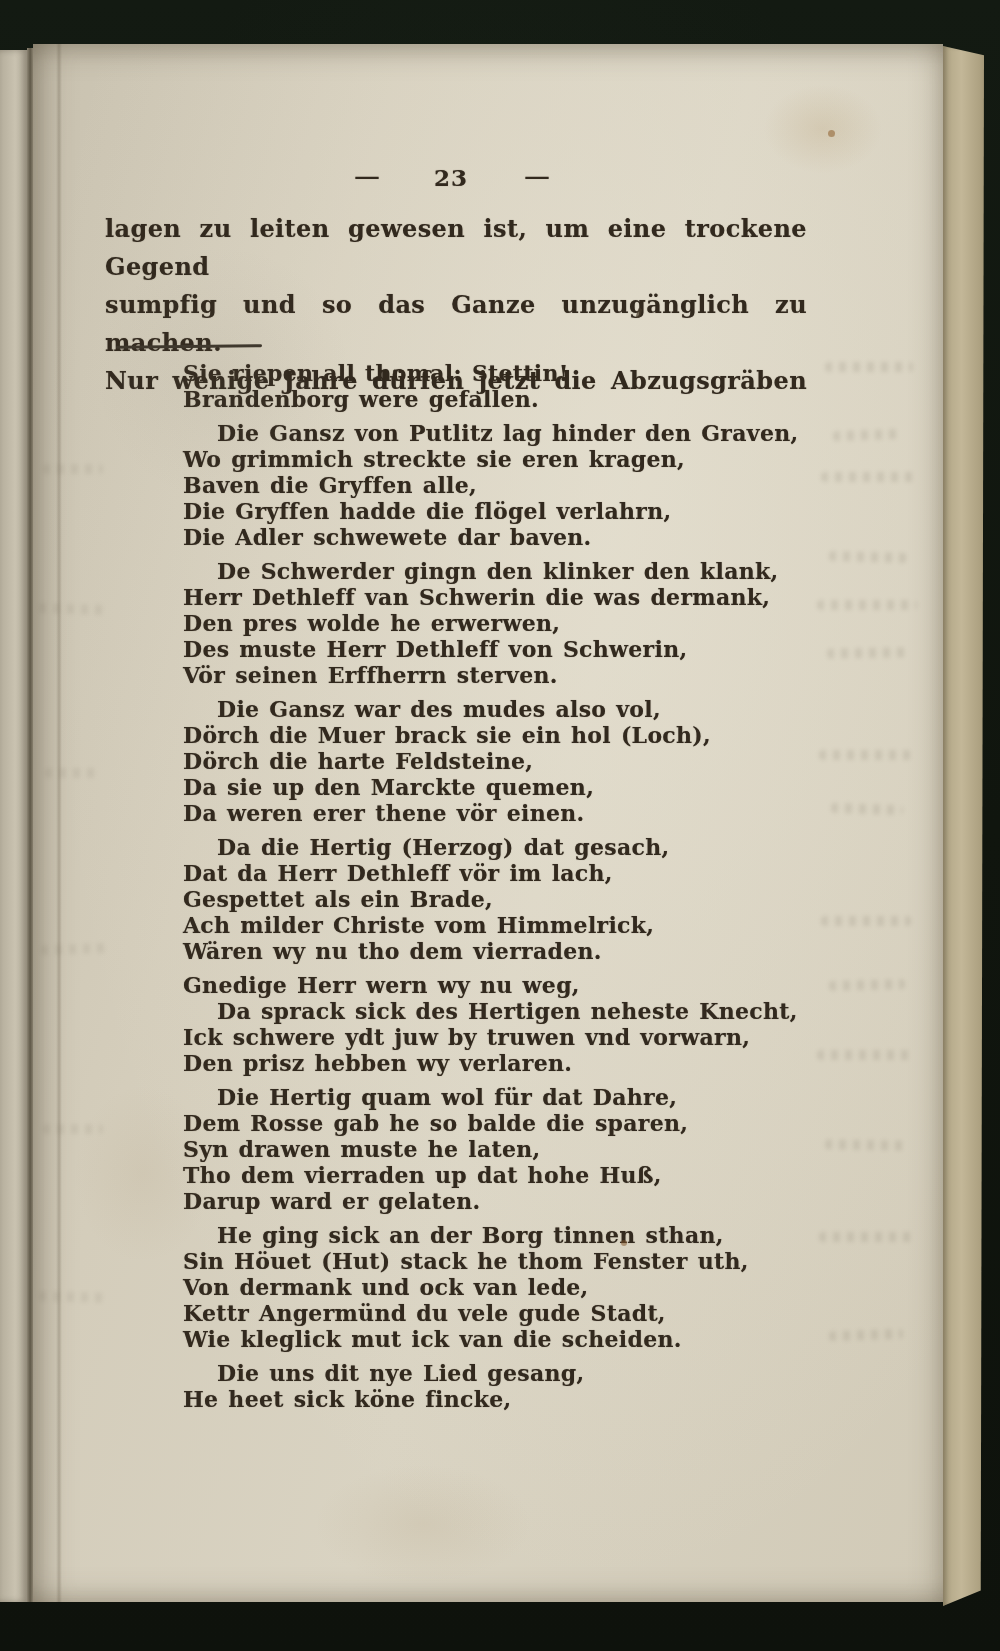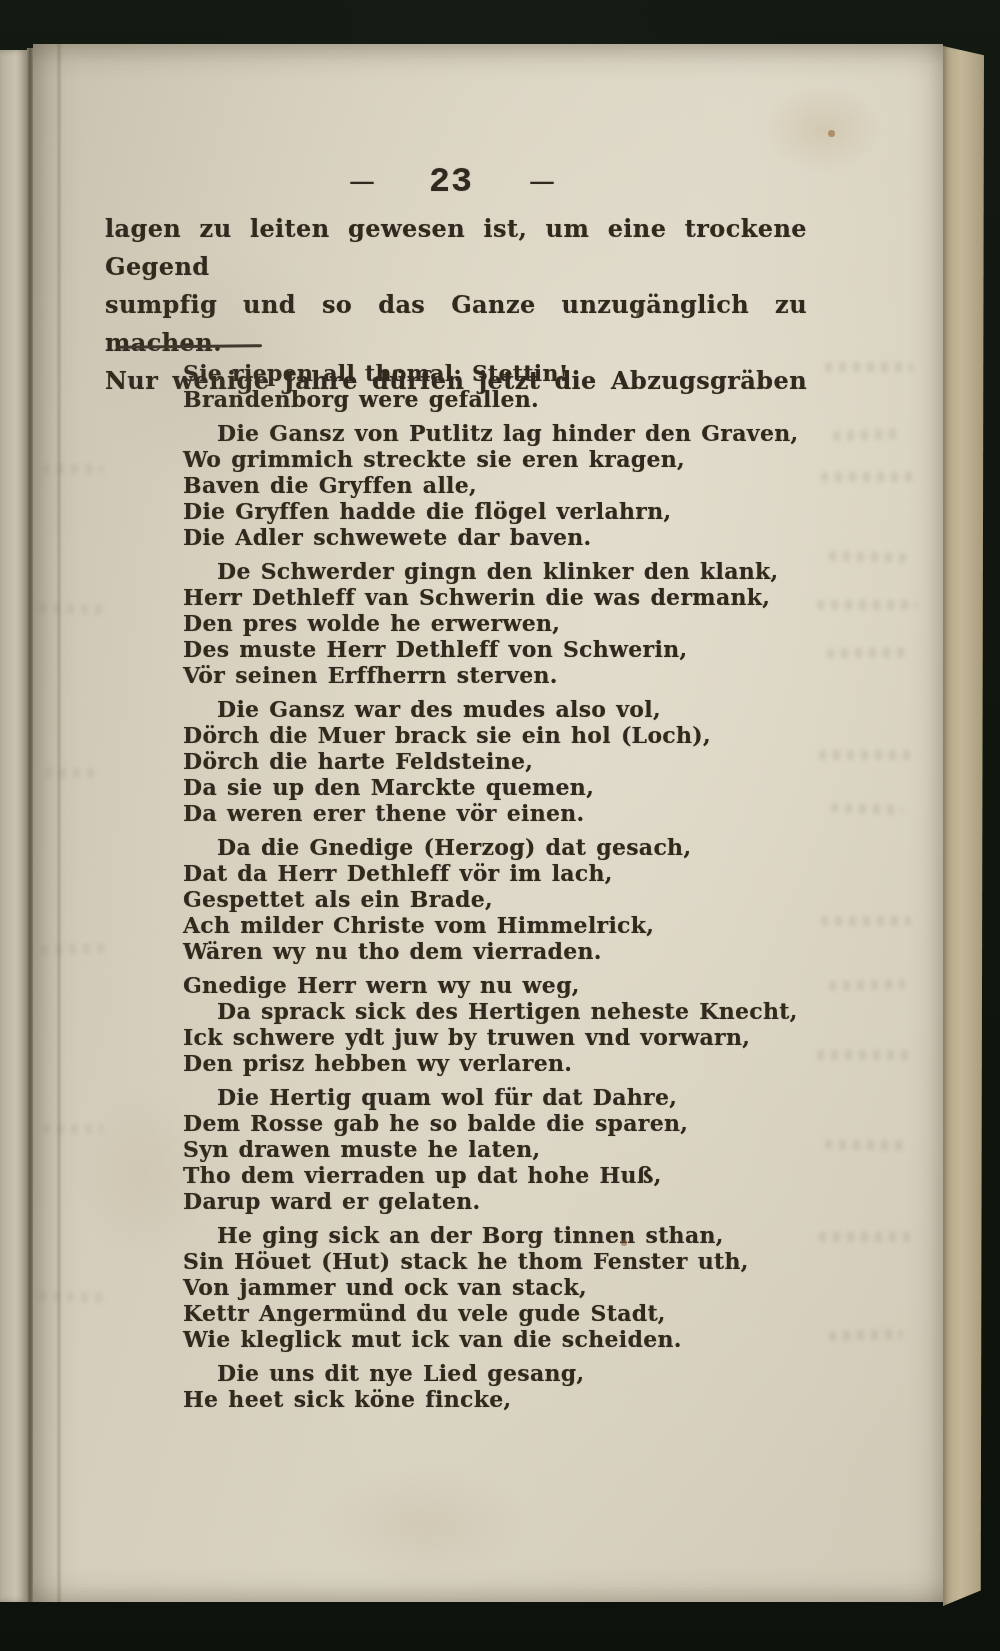--- a/index.html
+++ b/index.html
@@ -41,21 +41,21 @@
   .crease-v{
     position:absolute;left:23px;top:0;width:6px;height:100%;
     background:linear-gradient(90deg,rgba(0,0,0,0),rgba(92,82,64,.28),rgba(0,0,0,0));
   }
   .ink{color:#32291e;text-shadow:0 0 1px rgba(54,44,32,.45);}
   .pagehead{
     position:absolute;left:0;top:118px;width:836px;
     display:flex;justify-content:center;align-items:center;gap:56px;
   }
   .pagehead .dash{font-size:26px;font-weight:bold;letter-spacing:-2px;transform:scaleY(.7);}
-  .pagehead .num{font-size:35px;font-weight:bold;letter-spacing:1px;font-family:Liberation Mono, monospace;}
+  .pagehead .num{font-size:23px;font-weight:bold;letter-spacing:1px;}
   .intro{
     position:absolute;left:72px;top:166px;width:702px;
     font-size:24px;font-weight:bold;line-height:38px;letter-spacing:.4px;
   }
   .intro .pline{text-align:justify;text-align-last:justify;}
   .rule{
     position:absolute;left:83px;top:301px;width:146px;height:3px;
     background:#3d362b;transform:rotate(-.7deg);border-radius:2px;
   }
   .poem{
@@ -118,21 +118,21 @@
       <div class="vline">Vör seinen Erffherrn sterven.</div>
     </div>
     <div class="stanza">
       <div class="vline indent">Die Gansz war des mudes also vol,</div>
       <div class="vline">Dörch die Muer brack sie ein hol (Loch),</div>
       <div class="vline">Dörch die harte Feldsteine,</div>
       <div class="vline">Da sie up den Marckte quemen,</div>
       <div class="vline">Da weren erer thene vör einen.</div>
     </div>
     <div class="stanza">
-      <div class="vline indent">Da die Gnedige (Herzog) dat gesach,</div>
+      <div class="vline indent">Da die Hertig (Herzog) dat gesach,</div>
       <div class="vline">Dat da Herr Dethleff vör im lach,</div>
       <div class="vline">Gespettet als ein Brade,</div>
       <div class="vline">Ach milder Christe vom Himmelrick,</div>
       <div class="vline">Wären wy nu tho dem vierraden.</div>
     </div>
     <div class="stanza">
       <div class="vline">Gnedige Herr wern wy nu weg,</div>
       <div class="vline indent">Da sprack sick des Hertigen neheste Knecht,</div>
       <div class="vline">Ick schwere ydt juw by truwen vnd vorwarn,</div>
       <div class="vline">Den prisz hebben wy verlaren.</div>
@@ -140,21 +140,21 @@
     <div class="stanza">
       <div class="vline indent">Die Hertig quam wol für dat Dahre,</div>
       <div class="vline">Dem Rosse gab he so balde die sparen,</div>
       <div class="vline">Syn drawen muste he laten,</div>
       <div class="vline">Tho dem vierraden up dat hohe Huß,</div>
       <div class="vline">Darup ward er gelaten.</div>
     </div>
     <div class="stanza">
       <div class="vline indent">He ging sick an der Borg tinnen sthan,</div>
       <div class="vline">Sin Höuet (Hut) stack he thom Fenster uth,</div>
-      <div class="vline">Von jammer und ock van stack,</div>
+      <div class="vline">Von dermank und ock van lede,</div>
       <div class="vline">Kettr Angermünd du vele gude Stadt,</div>
       <div class="vline">Wie kleglick mut ick van die scheiden.</div>
     </div>
     <div class="stanza">
       <div class="vline indent">Die uns dit nye Lied gesang,</div>
       <div class="vline">He heet sick köne fincke,</div>
     </div>
   </div>
 
   <div class="stain" style="left:730px;top:40px;width:120px;height:90px;background:radial-gradient(ellipse,rgba(170,138,88,.18),rgba(0,0,0,0) 70%);"></div>

